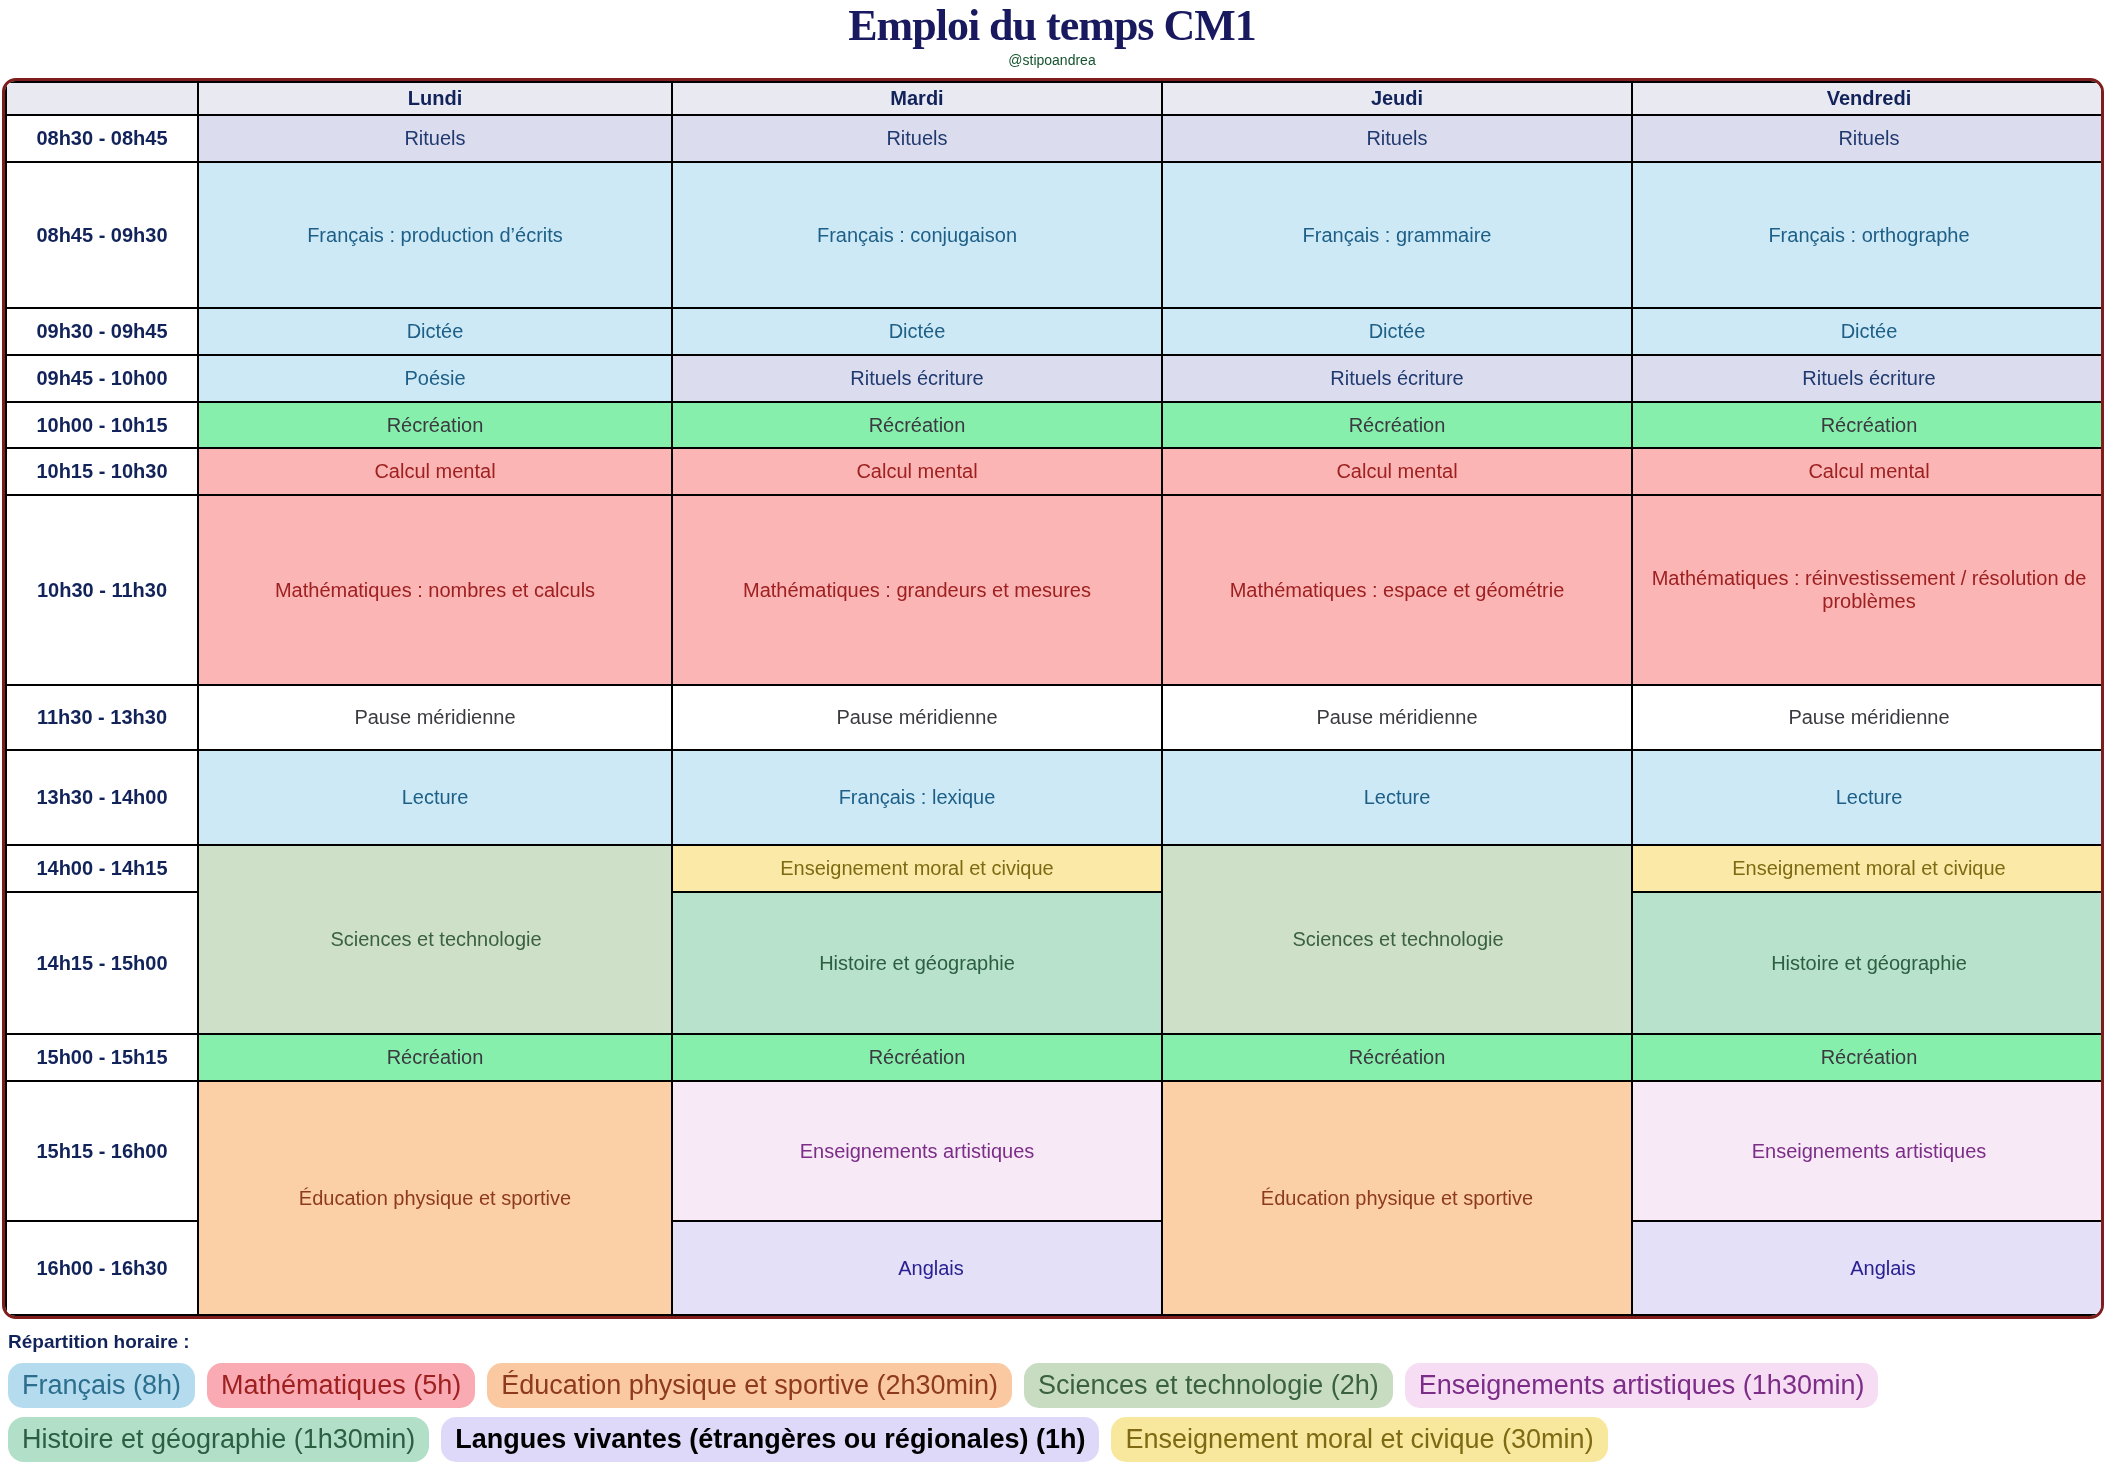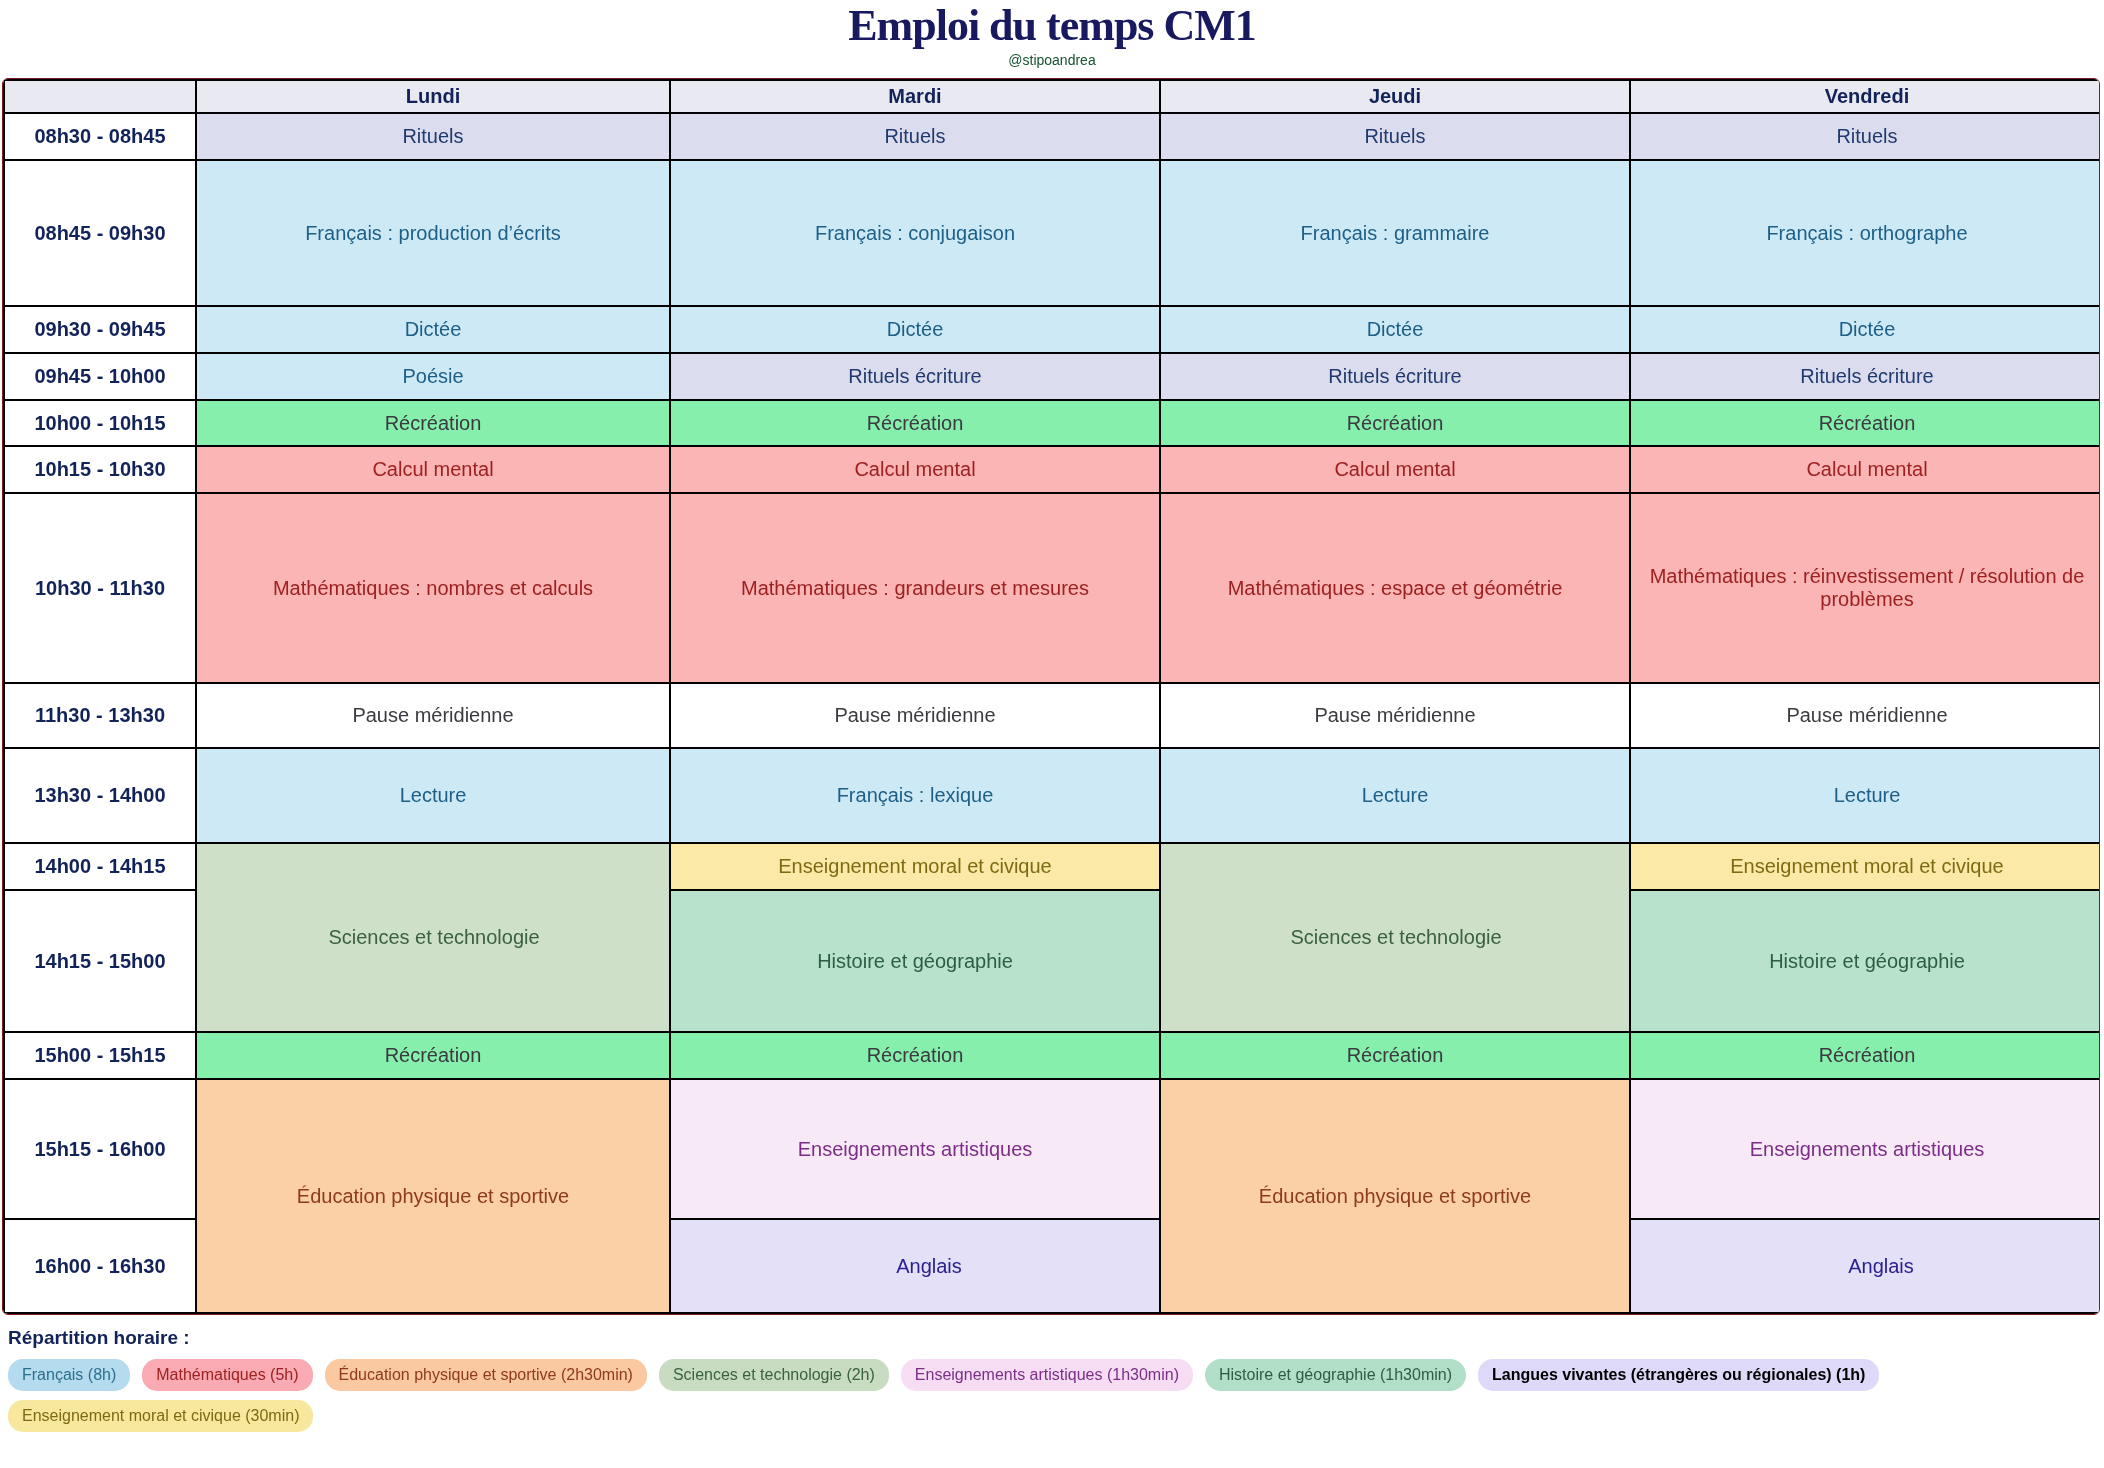--- a/index.html
+++ b/index.html
@@ -1,21 +1,21 @@
 <!DOCTYPE html>
 <html><head>
 <meta charset="utf-8">
 <style>
   html,body{margin:0;padding:0;background:#ffffff;}
   body{width:2104px;font-family:"Liberation Sans",sans-serif;-webkit-font-smoothing:antialiased;}
   .page-title{margin:4px 0 0 0;text-align:center;font-family:"Liberation Serif",serif;
     font-weight:700;font-size:44px;line-height:1.0;color:#191960;letter-spacing:-1px;}
   .page-subtitle{text-align:center;font-size:14px;color:#14532d;margin:4px 0 10px 0;}
 
-  .table-wrap{margin:0 2px;width:2096px;border:1px solid #7f1d1d;border-radius:6px;overflow:hidden;}
+  .table-wrap{margin:0 2px;width:2096px;border:3px solid #7f1d1d;border-radius:14px;overflow:hidden;}
   table{width:100%;border-collapse:collapse;table-layout:fixed;}
   td,th{border:2px solid #000;text-align:center;vertical-align:middle;
     font-size:20px;padding:2px 12px;overflow:hidden;}
   th{background:#e9e9f2;color:#12235a;font-weight:700;}
   td.time{background:#ffffff;color:#12235a;font-weight:700;white-space:nowrap;}
 
   .lav {background:#dbdcee;color:#203a70;}
   .fr  {background:#cde9f6;color:#1d5f87;}
   .rec {background:#86efac;color:#3a3a40;}
   .mat {background:#fbb5b5;color:#9e2020;}
@@ -23,21 +23,21 @@
   .emc {background:#fbeaa7;color:#7e6a12;}
   .his {background:#b8e2cc;color:#2c5e42;}
   .sci {background:#cfe0c9;color:#3a6140;padding-left:14px;}
   .eps {background:#fcd0a7;color:#8d3a1d;}
   .art {background:#f8e9f7;color:#7b2d87;}
   .ang {background:#e3e0f8;color:#2a2091;padding-left:40px;}
 
   .legend{margin:12px 8px 0 8px;}
   .legend-title{font-size:19px;font-weight:700;color:#12235a;margin:0 0 10px 0;}
   .pills{display:flex;flex-wrap:wrap;gap:9px 12px;align-items:center;width:2080px;}
-  .pill{border-radius:15px;padding:7px 14px;font-size:16px;white-space:nowrap;}
+  .pill{border-radius:15px;padding:7px 14px;font-size:27px;white-space:nowrap;}
   .pill-fr  {background:#b5dcee;color:#2c6e8e;}
   .pill-mat {background:#f9aab2;color:#9e2020;}
   .pill-eps {background:#fbc9a1;color:#8d3a1d;}
   .pill-sci {background:#c8dcc2;color:#3a6140;}
   .pill-art {background:#f6ddf3;color:#7b2d87;}
   .pill-his {background:#b2dfc8;color:#2c5e42;border-radius:16px;}
   .pill-lang{background:#ded9f9;color:#000000;font-weight:bold;}
   .pill-emc {background:#f8e89e;color:#7e6a12;}
 </style>
 </head>

